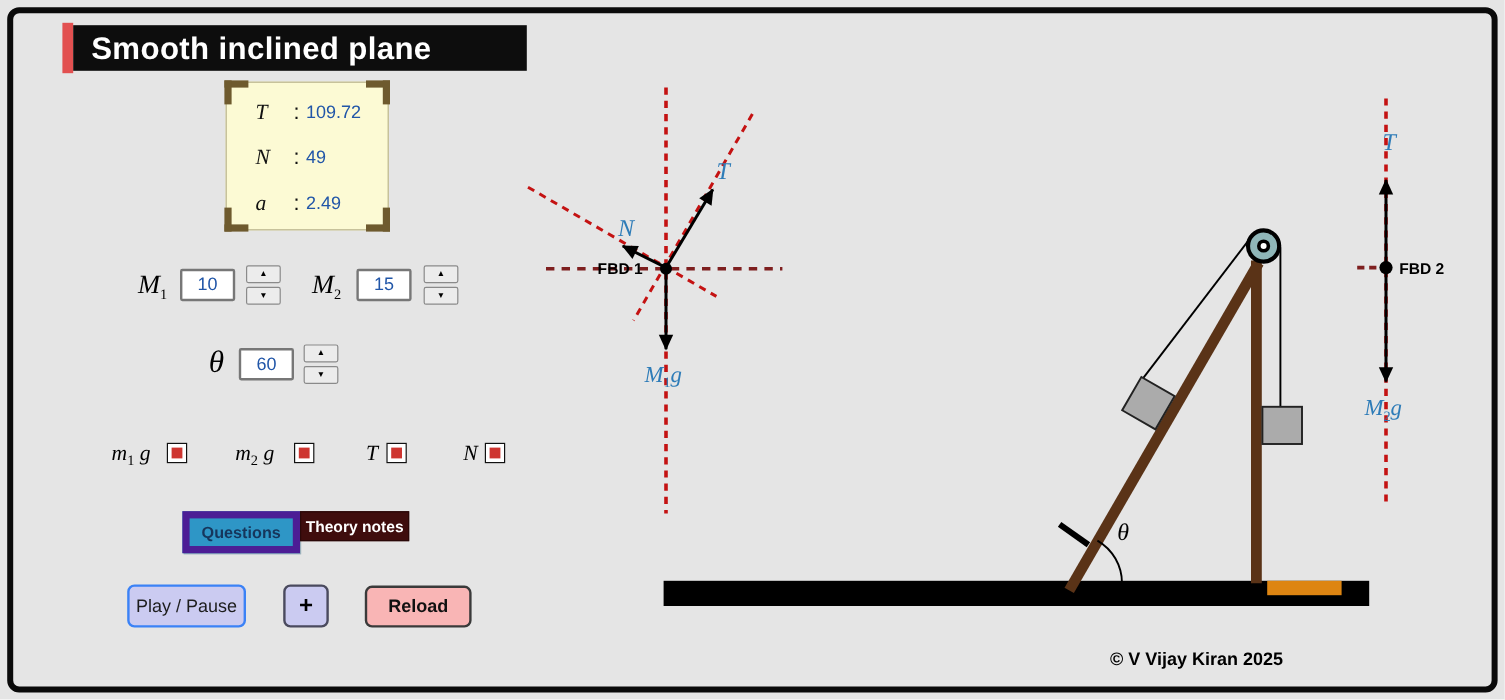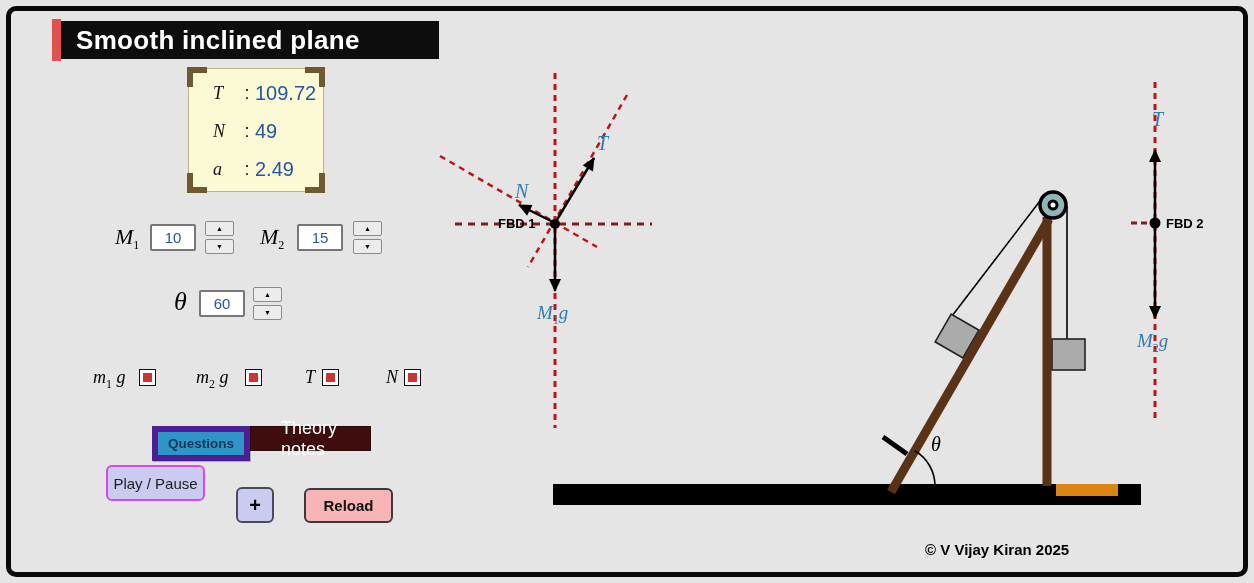--- a/index.html
+++ b/index.html
@@ -17,21 +17,21 @@
   .info-box{position:absolute;left:188px;top:68px;width:136px;height:124px;background:#FCFAD4;
             border:1px solid #b9b48c;box-sizing:border-box;}
   .corner{position:absolute;width:14px;height:14px;border:0 solid #6e5a2e;}
   .corner.tl{left:-2px;top:-2px;border-top-width:6px;border-left-width:6px;}
   .corner.tr{right:-2px;top:-2px;border-top-width:6px;border-right-width:6px;}
   .corner.bl{left:-2px;bottom:-2px;border-bottom-width:6px;border-left-width:6px;}
   .corner.br{right:-2px;bottom:-2px;border-bottom-width:6px;border-right-width:6px;}
   .info-row{position:absolute;left:24px;height:24px;display:flex;align-items:center;font-size:18px;}
   .info-sym{font-family:"Liberation Serif",serif;font-style:italic;color:#111;width:26px;}
   .info-sep{color:#111;width:16px;text-align:center;}
-  .info-val{color:#2156A8;font-size:20px;}
+  .info-val{color:#2156A8;font-size:15px;}
 
   
   .ctl-label{position:absolute;font-family:"Liberation Serif",serif;font-style:italic;font-size:22px;color:#000;}
   .ctl-label sub,.cb-label sub,.force-label sub{font-size:12px;font-style:normal;}
   .num-input{position:absolute;width:46px;height:27px;border:2px solid #777;border-radius:2px;
              text-align:center;color:#2156A8;font-size:15px;font-family:"Liberation Sans",sans-serif;
              box-sizing:border-box;background:#fff;padding:4px;}
   .spinner{position:absolute;display:flex;flex-direction:column;gap:3px;}
   .spin-btn{width:29px;height:15px;background:#ececec;border:1px solid #8a8a8a;border-radius:2px;
             font-size:7px;line-height:13px;text-align:center;color:#000;padding:0;cursor:pointer;}
@@ -40,26 +40,26 @@
   .cb-label{position:absolute;font-family:"Liberation Serif",serif;font-style:italic;font-size:18px;color:#000;}
   .checkbox{position:absolute;width:17px;height:17px;background:#fff;border:1.6px solid #111;
             box-sizing:border-box;display:flex;align-items:center;justify-content:center;cursor:pointer;}
   .cb-mark{width:9px;height:9px;background:#CE3530;}
 
   
   .btn-questions{position:absolute;left:152px;top:426px;width:86px;height:23px;background:#2E96C6;
                  border:6px solid #4c1d95;color:#16365c;font-weight:bold;font-size:13.5px;
                  display:flex;align-items:center;justify-content:center;cursor:pointer;box-shadow:1px 1px 0 #9ab0bb;}
   .btn-theory{position:absolute;left:250px;top:426px;width:89px;height:23px;background:#3F0D0D;
-              border:1px solid #2a0808;color:#fff;font-weight:normal;font-size:18px;
-              display:flex;align-items:center;justify-content:center;cursor:pointer;padding-left:30px;}
-
-  
-  .btn-play{position:absolute;left:106px;top:465px;width:95px;height:32px;background:#CBCBF1;
-            border:2px solid #d946ef;border-radius:6px;font-size:15px;color:#1d1d1d;
+              border:1px solid #2a0808;color:#fff;font-weight:bold;font-size:13px;
+              display:flex;align-items:center;justify-content:center;cursor:pointer;}
+
+  
+  .btn-play{position:absolute;left:106px;top:487px;width:95px;height:32px;background:#CBCBF1;
+            border:2px solid #3b82f6;border-radius:6px;font-size:15px;color:#1d1d1d;
             display:flex;align-items:center;justify-content:center;cursor:pointer;text-align:right;}
   .btn-plus{position:absolute;left:236px;top:487px;width:34px;height:32px;background:#CBCBF1;
             border:2px solid #4a4a5e;border-radius:6px;font-size:20px;font-weight:bold;color:#000;
             display:flex;align-items:center;justify-content:center;cursor:pointer;}
   .btn-reload{position:absolute;left:304px;top:488px;width:85px;height:31px;background:#F9B5B5;
               border:2px solid #3a3a3a;border-radius:6px;font-size:15px;font-weight:bold;color:#111;
               display:flex;align-items:center;justify-content:center;cursor:pointer;}
 
   
   .diagram{position:absolute;left:0;top:0;width:1254px;height:583px;pointer-events:none;}

